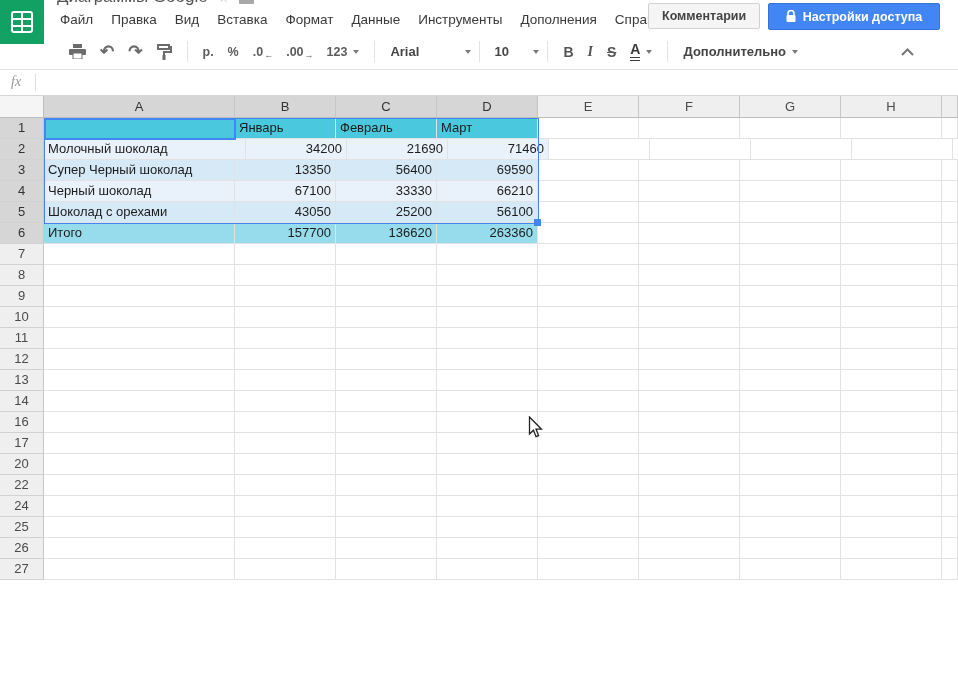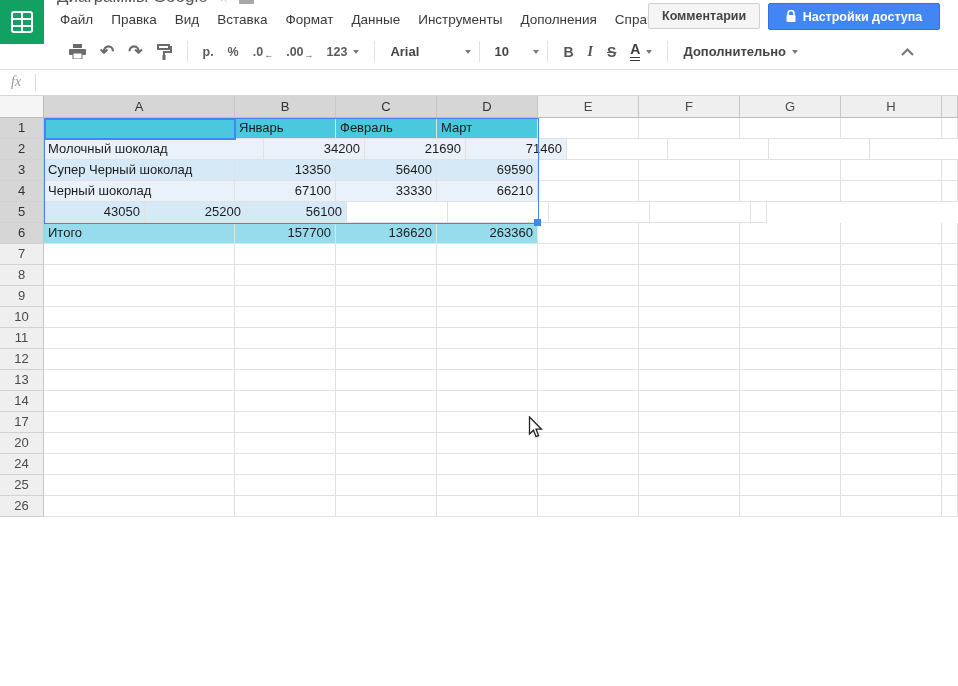--- a/index.html
+++ b/index.html
@@ -215,21 +215,21 @@
         <div class="cell f-h" style="width: 101px;">Февраль</div>
         <div class="cell f-h" style="width: 101px;">Март</div>
         <div class="cell" style="width: 101px;"></div>
         <div class="cell" style="width: 101px;"></div>
         <div class="cell" style="width: 101px;"></div>
         <div class="cell" style="width: 101px;"></div>
         <div class="cell" style="width: 16px;"></div>
       </div>
       <div class="grow">
         <div class="rowh sel">2</div>
-        <div class="cell f-e" style="width: 220px;">Молочный шоколад</div>
+        <div class="cell f-e" style="width: 202px;">Молочный шоколад</div>
         <div class="cell f-e num" style="width: 101px;">34200</div>
         <div class="cell f-e num" style="width: 101px;">21690</div>
         <div class="cell f-e num" style="width: 101px;">71460</div>
         <div class="cell" style="width: 101px;"></div>
         <div class="cell" style="width: 101px;"></div>
         <div class="cell" style="width: 101px;"></div>
         <div class="cell" style="width: 101px;"></div>
         <div class="cell" style="width: 16px;"></div>
       </div>
       <div class="grow">
@@ -251,20 +251,21 @@
         <div class="cell f-e num" style="width: 101px;">33330</div>
         <div class="cell f-e num" style="width: 101px;">66210</div>
         <div class="cell" style="width: 101px;"></div>
         <div class="cell" style="width: 101px;"></div>
         <div class="cell" style="width: 101px;"></div>
         <div class="cell" style="width: 101px;"></div>
         <div class="cell" style="width: 16px;"></div>
       </div>
       <div class="grow">
         <div class="rowh sel">5</div>
+        <div class="cell f-o" style="width: 191px;">Шоколад с орехами</div>
         <div class="cell f-o num" style="width: 101px;">43050</div>
         <div class="cell f-o num" style="width: 101px;">25200</div>
         <div class="cell f-o num" style="width: 101px;">56100</div>
         <div class="cell" style="width: 101px;"></div>
         <div class="cell" style="width: 101px;"></div>
         <div class="cell" style="width: 101px;"></div>
         <div class="cell" style="width: 101px;"></div>
         <div class="cell" style="width: 16px;"></div>
       </div>
       <div class="grow">
@@ -369,20 +370,32 @@
         <div class="cell" style="width: 101px;"></div>
         <div class="cell" style="width: 101px;"></div>
         <div class="cell" style="width: 101px;"></div>
         <div class="cell" style="width: 101px;"></div>
         <div class="cell" style="width: 101px;"></div>
         <div class="cell" style="width: 101px;"></div>
         <div class="cell" style="width: 101px;"></div>
         <div class="cell" style="width: 16px;"></div>
       </div>
       <div class="grow">
+        <div class="rowh">16</div>
+        <div class="cell" style="width: 191px;"></div>
+        <div class="cell" style="width: 101px;"></div>
+        <div class="cell" style="width: 101px;"></div>
+        <div class="cell" style="width: 101px;"></div>
+        <div class="cell" style="width: 101px;"></div>
+        <div class="cell" style="width: 101px;"></div>
+        <div class="cell" style="width: 101px;"></div>
+        <div class="cell" style="width: 101px;"></div>
+        <div class="cell" style="width: 16px;"></div>
+      </div>
+      <div class="grow">
         <div class="rowh">17</div>
         <div class="cell" style="width: 191px;"></div>
         <div class="cell" style="width: 101px;"></div>
         <div class="cell" style="width: 101px;"></div>
         <div class="cell" style="width: 101px;"></div>
         <div class="cell" style="width: 101px;"></div>
         <div class="cell" style="width: 101px;"></div>
         <div class="cell" style="width: 101px;"></div>
         <div class="cell" style="width: 101px;"></div>
         <div class="cell" style="width: 16px;"></div>
@@ -393,20 +406,32 @@
         <div class="cell" style="width: 101px;"></div>
         <div class="cell" style="width: 101px;"></div>
         <div class="cell" style="width: 101px;"></div>
         <div class="cell" style="width: 101px;"></div>
         <div class="cell" style="width: 101px;"></div>
         <div class="cell" style="width: 101px;"></div>
         <div class="cell" style="width: 101px;"></div>
         <div class="cell" style="width: 16px;"></div>
       </div>
       <div class="grow">
+        <div class="rowh">22</div>
+        <div class="cell" style="width: 191px;"></div>
+        <div class="cell" style="width: 101px;"></div>
+        <div class="cell" style="width: 101px;"></div>
+        <div class="cell" style="width: 101px;"></div>
+        <div class="cell" style="width: 101px;"></div>
+        <div class="cell" style="width: 101px;"></div>
+        <div class="cell" style="width: 101px;"></div>
+        <div class="cell" style="width: 101px;"></div>
+        <div class="cell" style="width: 16px;"></div>
+      </div>
+      <div class="grow">
         <div class="rowh">24</div>
         <div class="cell" style="width: 191px;"></div>
         <div class="cell" style="width: 101px;"></div>
         <div class="cell" style="width: 101px;"></div>
         <div class="cell" style="width: 101px;"></div>
         <div class="cell" style="width: 101px;"></div>
         <div class="cell" style="width: 101px;"></div>
         <div class="cell" style="width: 101px;"></div>
         <div class="cell" style="width: 101px;"></div>
         <div class="cell" style="width: 16px;"></div>
@@ -418,20 +443,32 @@
         <div class="cell" style="width: 101px;"></div>
         <div class="cell" style="width: 101px;"></div>
         <div class="cell" style="width: 101px;"></div>
         <div class="cell" style="width: 101px;"></div>
         <div class="cell" style="width: 101px;"></div>
         <div class="cell" style="width: 101px;"></div>
         <div class="cell" style="width: 16px;"></div>
       </div>
       <div class="grow">
         <div class="rowh">26</div>
+        <div class="cell" style="width: 191px;"></div>
+        <div class="cell" style="width: 101px;"></div>
+        <div class="cell" style="width: 101px;"></div>
+        <div class="cell" style="width: 101px;"></div>
+        <div class="cell" style="width: 101px;"></div>
+        <div class="cell" style="width: 101px;"></div>
+        <div class="cell" style="width: 101px;"></div>
+        <div class="cell" style="width: 101px;"></div>
+        <div class="cell" style="width: 16px;"></div>
+      </div>
+      <div class="grow">
+        <div class="rowh">27</div>
         <div class="cell" style="width: 191px;"></div>
         <div class="cell" style="width: 101px;"></div>
         <div class="cell" style="width: 101px;"></div>
         <div class="cell" style="width: 101px;"></div>
         <div class="cell" style="width: 101px;"></div>
         <div class="cell" style="width: 101px;"></div>
         <div class="cell" style="width: 101px;"></div>
         <div class="cell" style="width: 101px;"></div>
         <div class="cell" style="width: 16px;"></div>
       </div>

